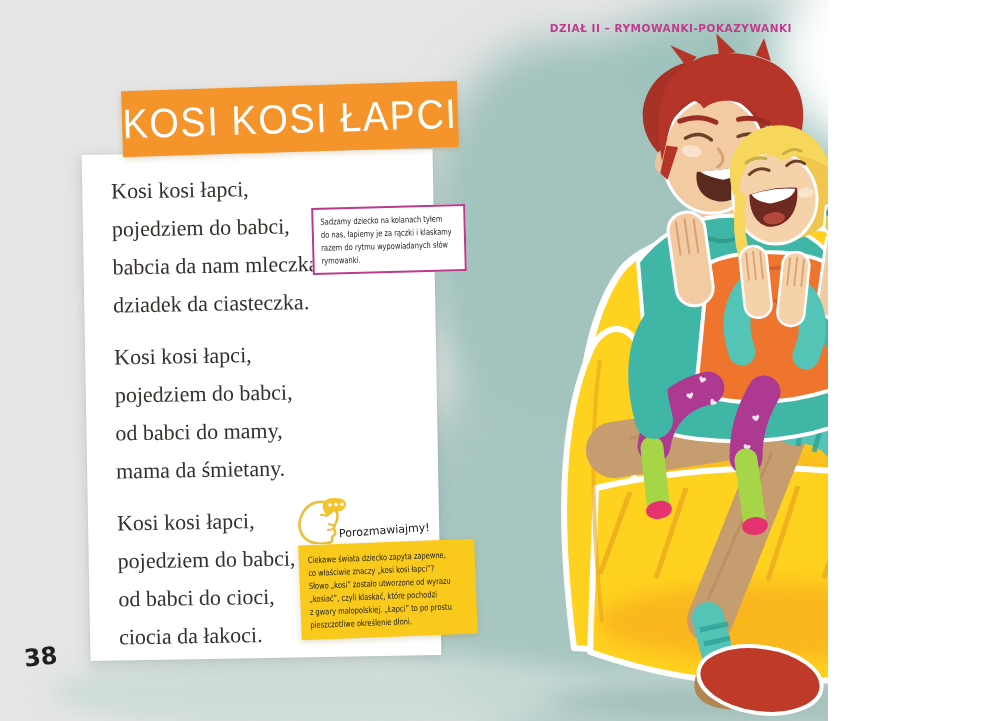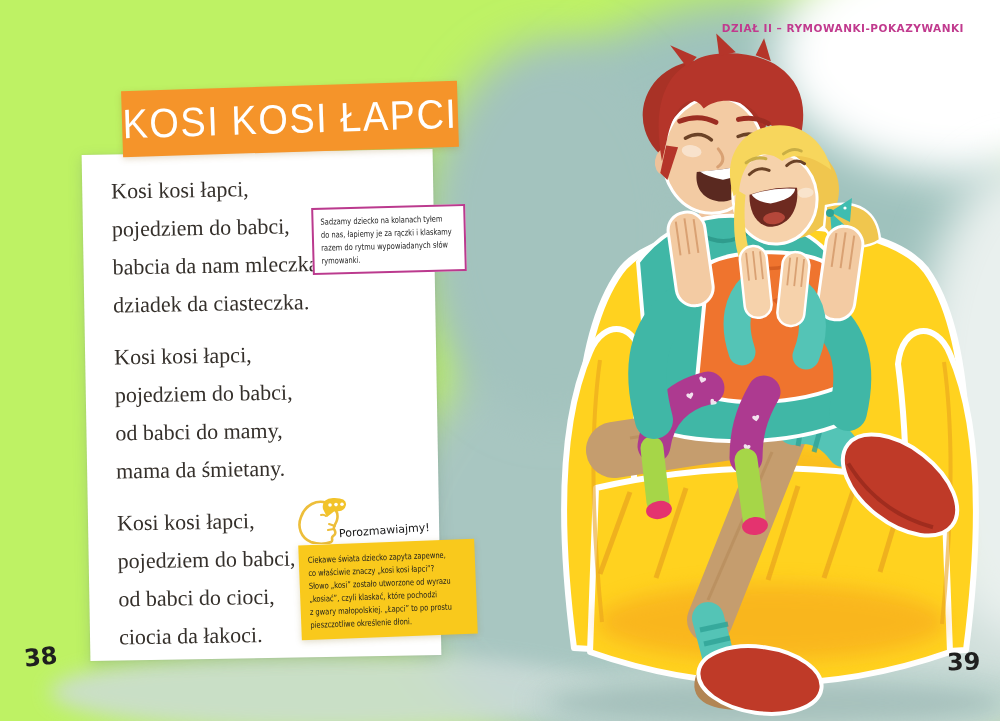--- a/index.html
+++ b/index.html
@@ -1,16 +1,16 @@
 <!DOCTYPE html>
 <html><head>
 <meta charset="utf-8">
 <style>
   html,body{margin:0;padding:0;background:#ffffff;}
-  .page{position:relative;width:1000px;height:721px;overflow:hidden;background:#bef264;
+  .page{position:relative;width:828px;height:721px;overflow:hidden;background:#e5e5e5;
         font-family:"Liberation Sans",sans-serif;}
   .illo{position:absolute;left:0;top:0;width:1000px;height:721px;}
 
   .chapter-header{position:absolute;top:22px;right:36px;font-family:"DejaVu Sans",sans-serif;
         font-size:10.5px;font-weight:bold;letter-spacing:.5px;color:#c13a8e;}
 
   .paper{position:absolute;left:86px;top:152px;width:351px;height:506px;background:#ffffff;
         transform:rotate(-1deg);box-shadow:0 4px 14px rgba(110,135,130,.30),0 0 2px rgba(120,140,135,.25);
         padding:18px 0 0 29px;box-sizing:border-box;}
   .stanza{margin:0 0 14px 0;}

